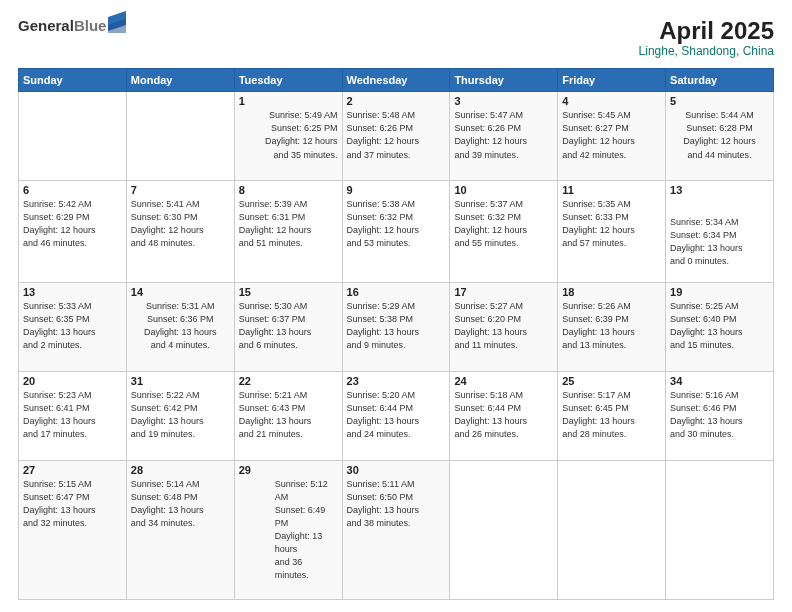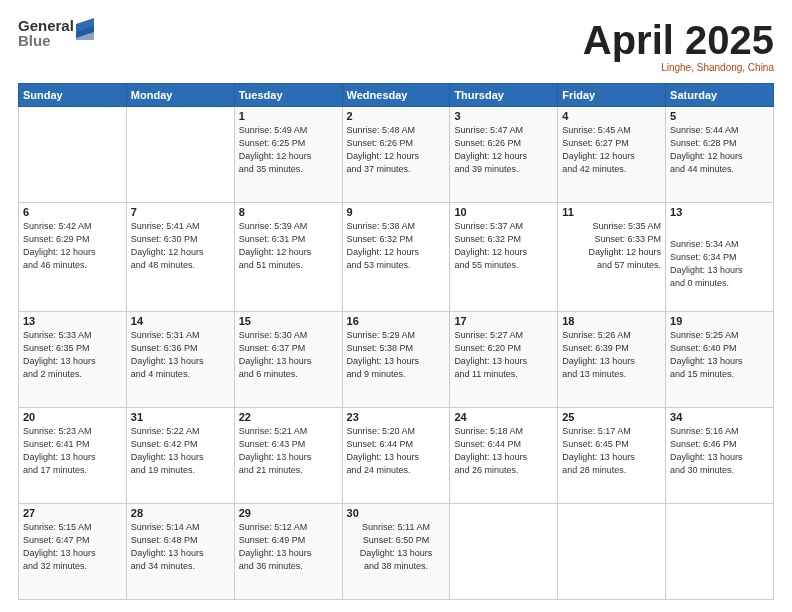--- a/index.html
+++ b/index.html
@@ -22,21 +22,21 @@
       justify-content: space-between;
       align-items: flex-start;
       margin-bottom: 10px;
     }
     .logo {
       display: flex;
       align-items: center;
     }
     .logo-text {
       display: flex;
-      flex-direction: column;
+      flex-direction: row;
       line-height: 1;
     }
     .logo-general {
       font-size: 15px;
       font-weight: bold;
       color: #333;
     }
     .logo-blue {
       font-size: 15px;
       font-weight: bold;
@@ -45,28 +45,28 @@
     .logo-icon {
       width: 18px;
       height: 22px;
       margin-left: 2px;
       margin-top: -8px;
     }
     .title-block {
       text-align: right;
     }
     .calendar-title {
-      font-size: 40px;
+      font-size: 24px;
       font-weight: bold;
       color: #222;
       line-height: 1.1;
     }
     .calendar-subtitle {
-      font-size: 10px;
-      color: #c2410c;
+      font-size: 12px;
+      color: #0f766e;
     }
     table {
       width: 100%;
       border-collapse: collapse;
       flex: 1;
     }
     thead th {
       background: #2a6db5;
       color: #fff;
       font-size: 11px;
@@ -138,21 +138,21 @@
           <th>Friday</th>
           <th>Saturday</th>
         </tr>
     </thead>
     <tbody>
     <tr>
           <td class="empty-cell"></td>
           <td class="empty-cell"></td>
           <td>
             <span class="day-num">1</span>
-            <div class="day-info" style="white-space: pre-line;">Sunrise: 5:49 AM
+            <div class="day-info" style="white-space: pre-line; text-align: right;">Sunrise: 5:49 AM
 Sunset: 6:25 PM
 Daylight: 12 hours
 and 35 minutes.</div>
           </td>
           <td>
             <span class="day-num">2</span>
             <div class="day-info" style="white-space: pre-line;">Sunrise: 5:48 AM
 Sunset: 6:26 PM
 Daylight: 12 hours
 and 37 minutes.</div>
@@ -166,21 +166,21 @@
           </td>
           <td>
             <span class="day-num">4</span>
             <div class="day-info" style="white-space: pre-line;">Sunrise: 5:45 AM
 Sunset: 6:27 PM
 Daylight: 12 hours
 and 42 minutes.</div>
           </td>
           <td>
             <span class="day-num">5</span>
-            <div class="day-info" style="white-space: pre-line;">Sunrise: 5:44 AM
+            <div class="day-info" style="white-space: pre-line; text-align: center;">Sunrise: 5:44 AM
 Sunset: 6:28 PM
 Daylight: 12 hours
 and 44 minutes.</div>
           </td>
         </tr>
         <tr>
           <td>
             <span class="day-num">6</span>
             <div class="day-info" style="white-space: pre-line;">Sunrise: 5:42 AM
 Sunset: 6:29 PM
@@ -210,21 +210,21 @@
           </td>
           <td>
             <span class="day-num">10</span>
             <div class="day-info" style="white-space: pre-line;">Sunrise: 5:37 AM
 Sunset: 6:32 PM
 Daylight: 12 hours
 and 55 minutes.</div>
           </td>
           <td>
             <span class="day-num">11</span>
-            <div class="day-info" style="white-space: pre-line; text-align: right;">Sunrise: 5:35 AM
+            <div class="day-info" style="white-space: pre-line;">Sunrise: 5:35 AM
 Sunset: 6:33 PM
 Daylight: 12 hours
 and 57 minutes.</div>
           </td>
           <td>
             <span class="day-num">13</span>
             <div class="day-info" style="white-space: pre-line; margin-top: 20px;">Sunrise: 5:34 AM
 Sunset: 6:34 PM
 Daylight: 13 hours
 and 0 minutes.</div>
@@ -233,21 +233,21 @@
         <tr>
           <td>
             <span class="day-num">13</span>
             <div class="day-info" style="white-space: pre-line;">Sunrise: 5:33 AM
 Sunset: 6:35 PM
 Daylight: 13 hours
 and 2 minutes.</div>
           </td>
           <td>
             <span class="day-num">14</span>
-            <div class="day-info" style="white-space: pre-line;">Sunrise: 5:31 AM
+            <div class="day-info" style="white-space: pre-line; text-align: center;">Sunrise: 5:31 AM
 Sunset: 6:36 PM
 Daylight: 13 hours
 and 4 minutes.</div>
           </td>
           <td>
             <span class="day-num">15</span>
             <div class="day-info" style="white-space: pre-line;">Sunrise: 5:30 AM
 Sunset: 6:37 PM
 Daylight: 13 hours
 and 6 minutes.</div>
@@ -342,28 +342,28 @@
           </td>
           <td>
             <span class="day-num">28</span>
             <div class="day-info" style="white-space: pre-line;">Sunrise: 5:14 AM
 Sunset: 6:48 PM
 Daylight: 13 hours
 and 34 minutes.</div>
           </td>
           <td>
             <span class="day-num">29</span>
-            <div class="day-info" style="white-space: pre-line;">Sunrise: 5:12 AM
+            <div class="day-info" style="white-space: pre-line; margin-left: 36px;">Sunrise: 5:12 AM
 Sunset: 6:49 PM
 Daylight: 13 hours
 and 36 minutes.</div>
           </td>
           <td>
             <span class="day-num">30</span>
-            <div class="day-info" style="white-space: pre-line; text-align: center;">Sunrise: 5:11 AM
+            <div class="day-info" style="white-space: pre-line;">Sunrise: 5:11 AM
 Sunset: 6:50 PM
 Daylight: 13 hours
 and 38 minutes.</div>
           </td>
           <td class="empty-cell"></td>
           <td class="empty-cell"></td>
           <td class="empty-cell"></td>
         </tr>
       </tbody>
   </table>

